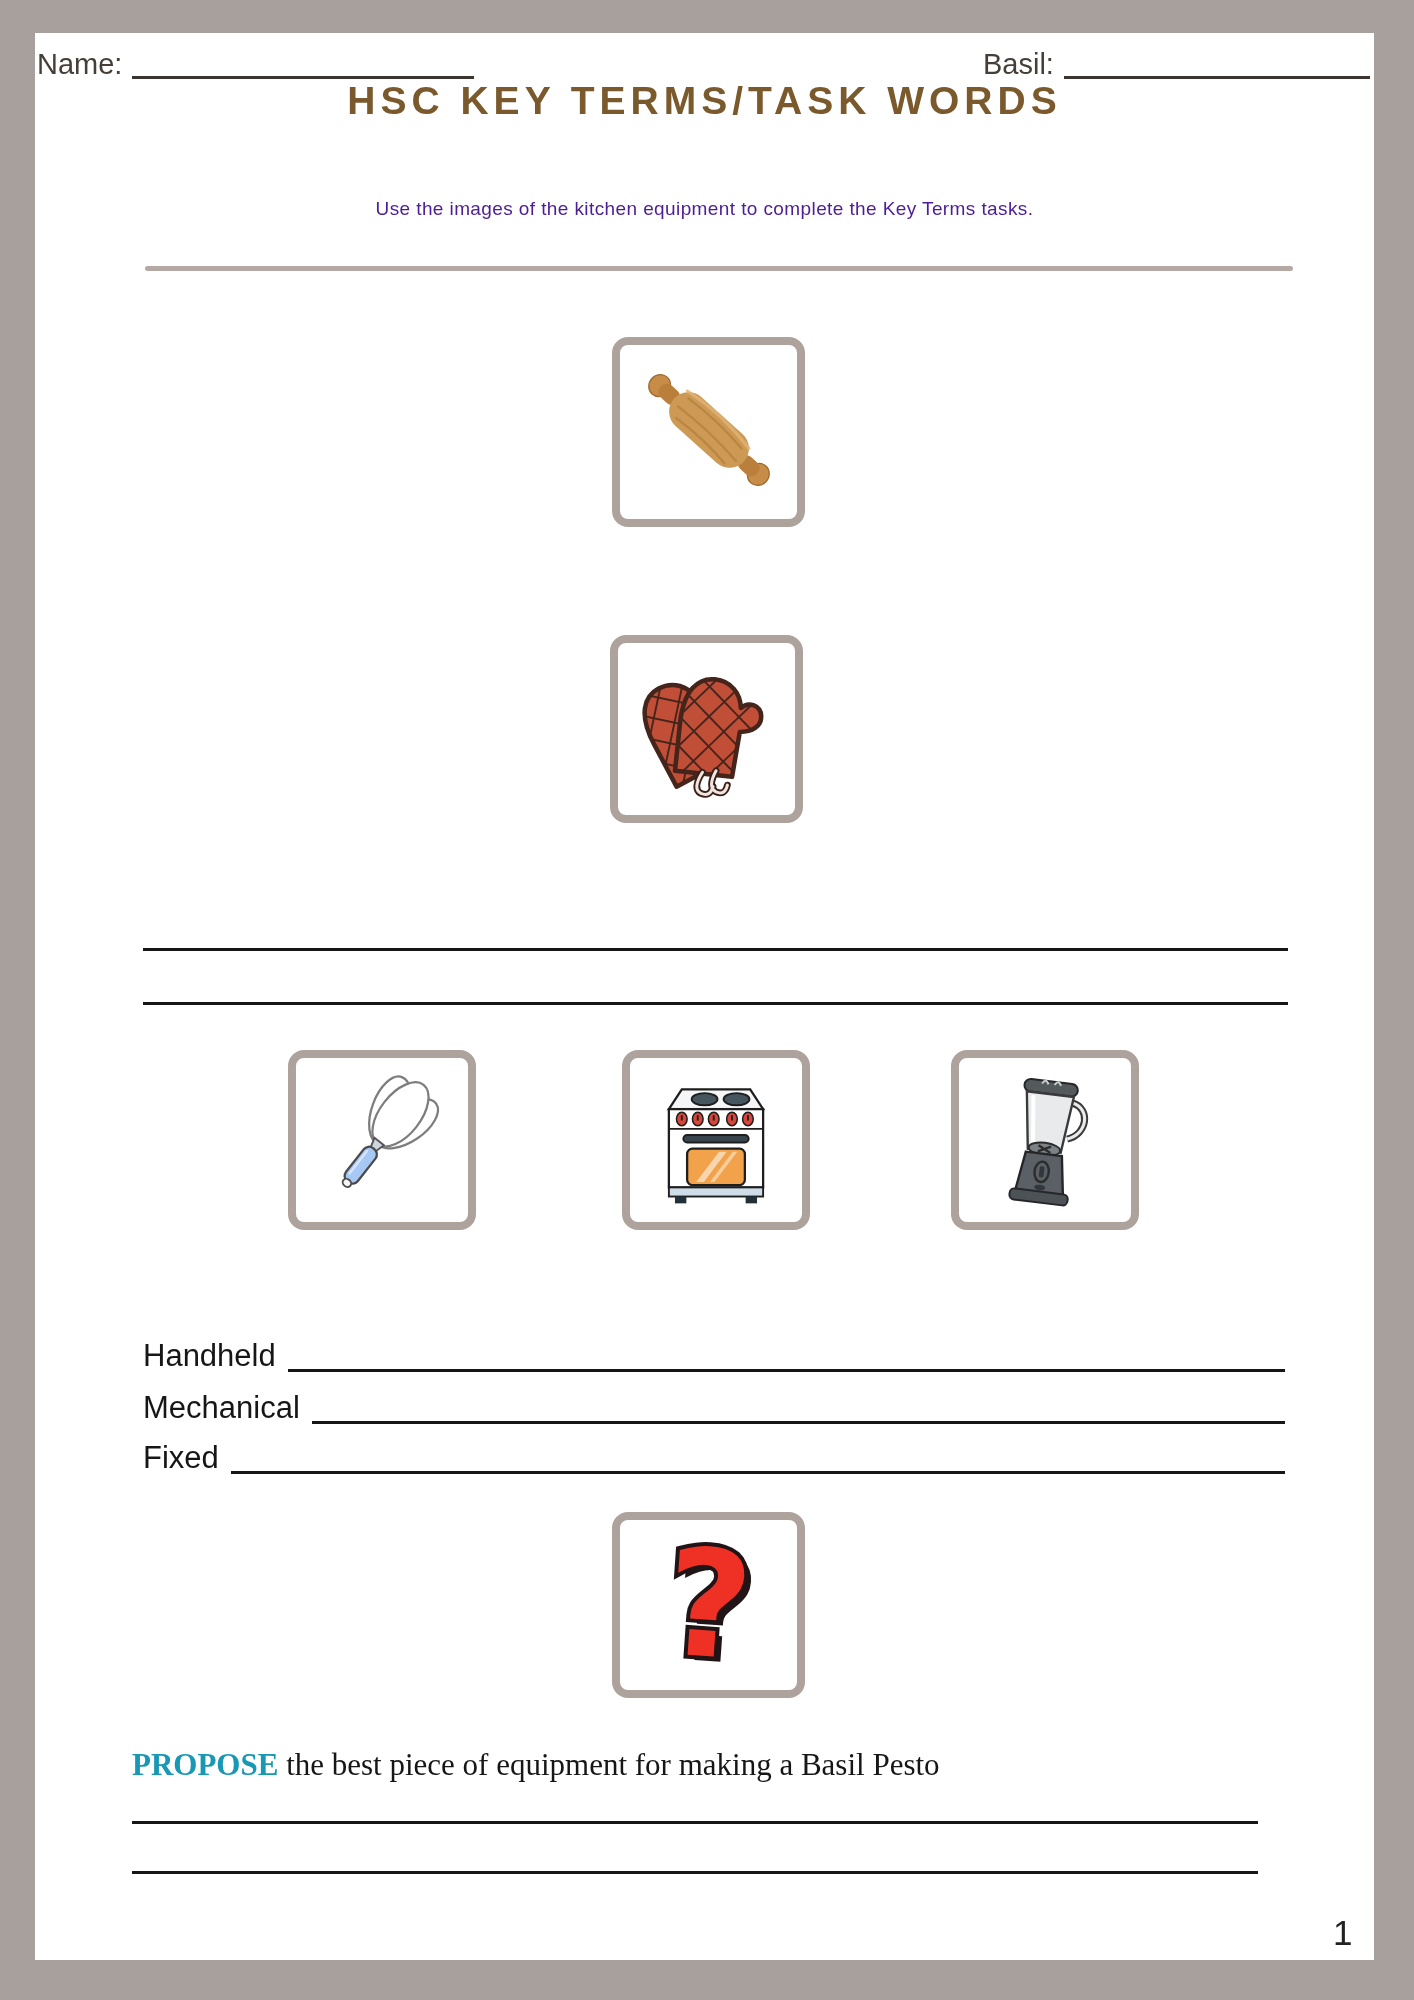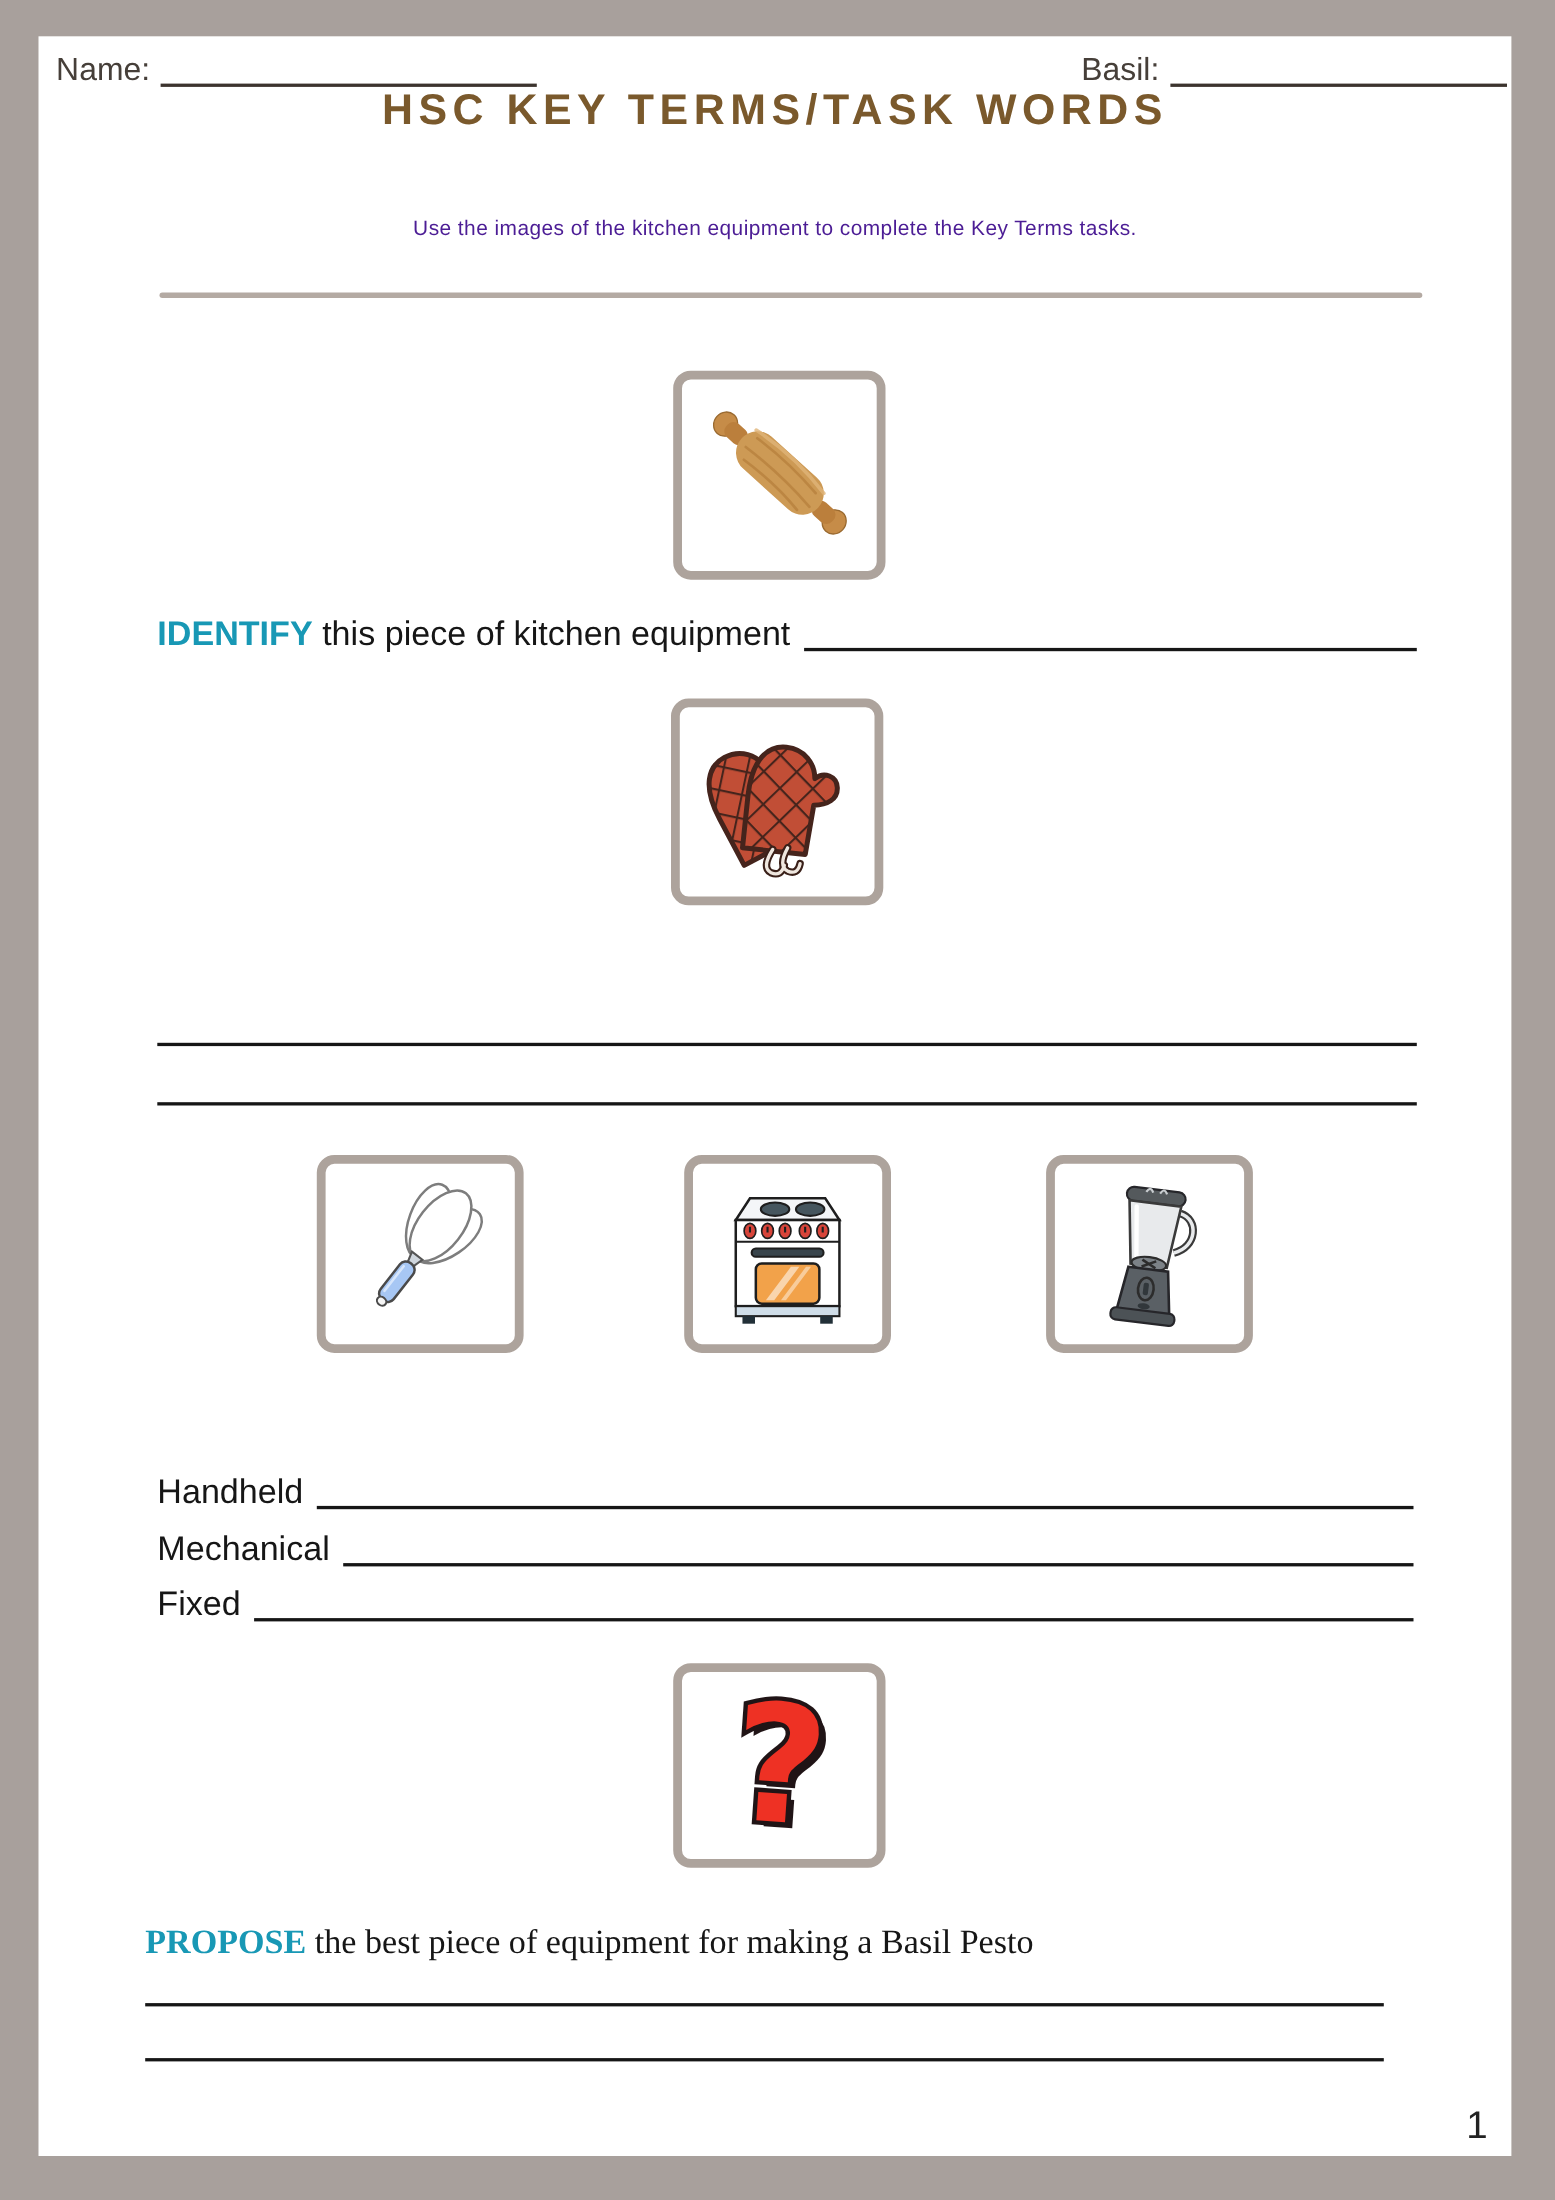--- a/index.html
+++ b/index.html
@@ -2,21 +2,21 @@
 <html><head>
 <meta charset="utf-8">
 <style>
   html,body{margin:0;padding:0;}
   .canvas{position:relative;width:1414px;height:2000px;background:#a8a09c;overflow:hidden;
           font-family:"Liberation Sans","DejaVu Sans",sans-serif;}
   .page{position:absolute;left:35px;top:33px;width:1339px;height:1927px;background:#ffffff;}
 
   
   .hdr-row{position:absolute;top:12px;display:flex;font-size:29px;color:#463f39;line-height:38px;}
-  .hdr-name{left:16px;width:437px;}
+  .hdr-name{left:2px;width:437px;}
   .hdr-date{left:948px;width:387px;}
   .hdr-row .line{flex:1;margin-left:10px;border-bottom:3px solid #3c342e;height:31px;}
 
   .title{position:absolute;top:46px;left:0;width:100%;text-align:center;
          font-size:39px;font-weight:700;letter-spacing:5px;color:#7a592c;}
   .subtitle{position:absolute;top:165px;left:0;width:100%;text-align:center;
             font-size:19px;letter-spacing:.4px;color:#4c1d95;}
   .divider{position:absolute;top:233px;left:110px;width:1148px;height:5px;background:#b4aaa3;border-radius:3px;}
 
   
@@ -82,24 +82,20 @@
             <ellipse cx="182" cy="100" rx="13" ry="14" fill="#c68c48" stroke="#9a6a30" stroke-width="1.5"></ellipse>
             <rect x="152" y="90" width="28" height="20" rx="9" fill="#bb7f3c"></rect>
             <rect x="42" y="76" width="116" height="48" rx="24" fill="#cd9a55"></rect>
             <path d="M55,88 Q100,84 145,90 M52,104 Q100,100 150,106 M60,116 Q105,112 142,118" fill="none" stroke="#b9833f" stroke-width="3" stroke-linecap="round" opacity="0.85"></path>
             <path d="M48,82 Q100,74 152,84" fill="none" stroke="#e0b478" stroke-width="4" stroke-linecap="round" opacity="0.8"></path>
           </g>
         </svg>
       </span>
     </div>
 
-    <div class="fill-row t-identify">
-      <span><span class="kw">IDENTIFY</span><span> this piece of kitchen equipment</span></span>
-      <span class="line"></span>
-    </div>
 
     <div class="imgbox box-mitts">
       <span>
         <svg width="160" height="160" viewBox="0 0 212 212">
           <defs>
             <path id="mittPath" d="M70,168 L70,105 C70,60 88,42 110,42 C132,42 146,58 148,76
                      C158,66 174,70 176,84 C178,98 166,106 150,108 L146,168 Z"></path>
             <pattern id="plaid" width="28" height="28" patternUnits="userSpaceOnUse" patternTransform="rotate(40)">
               <rect width="28" height="28" fill="#c14e36"></rect>
               <path d="M0 0 H28 M0 0 V28" stroke="#45241c" stroke-width="5"></path>

